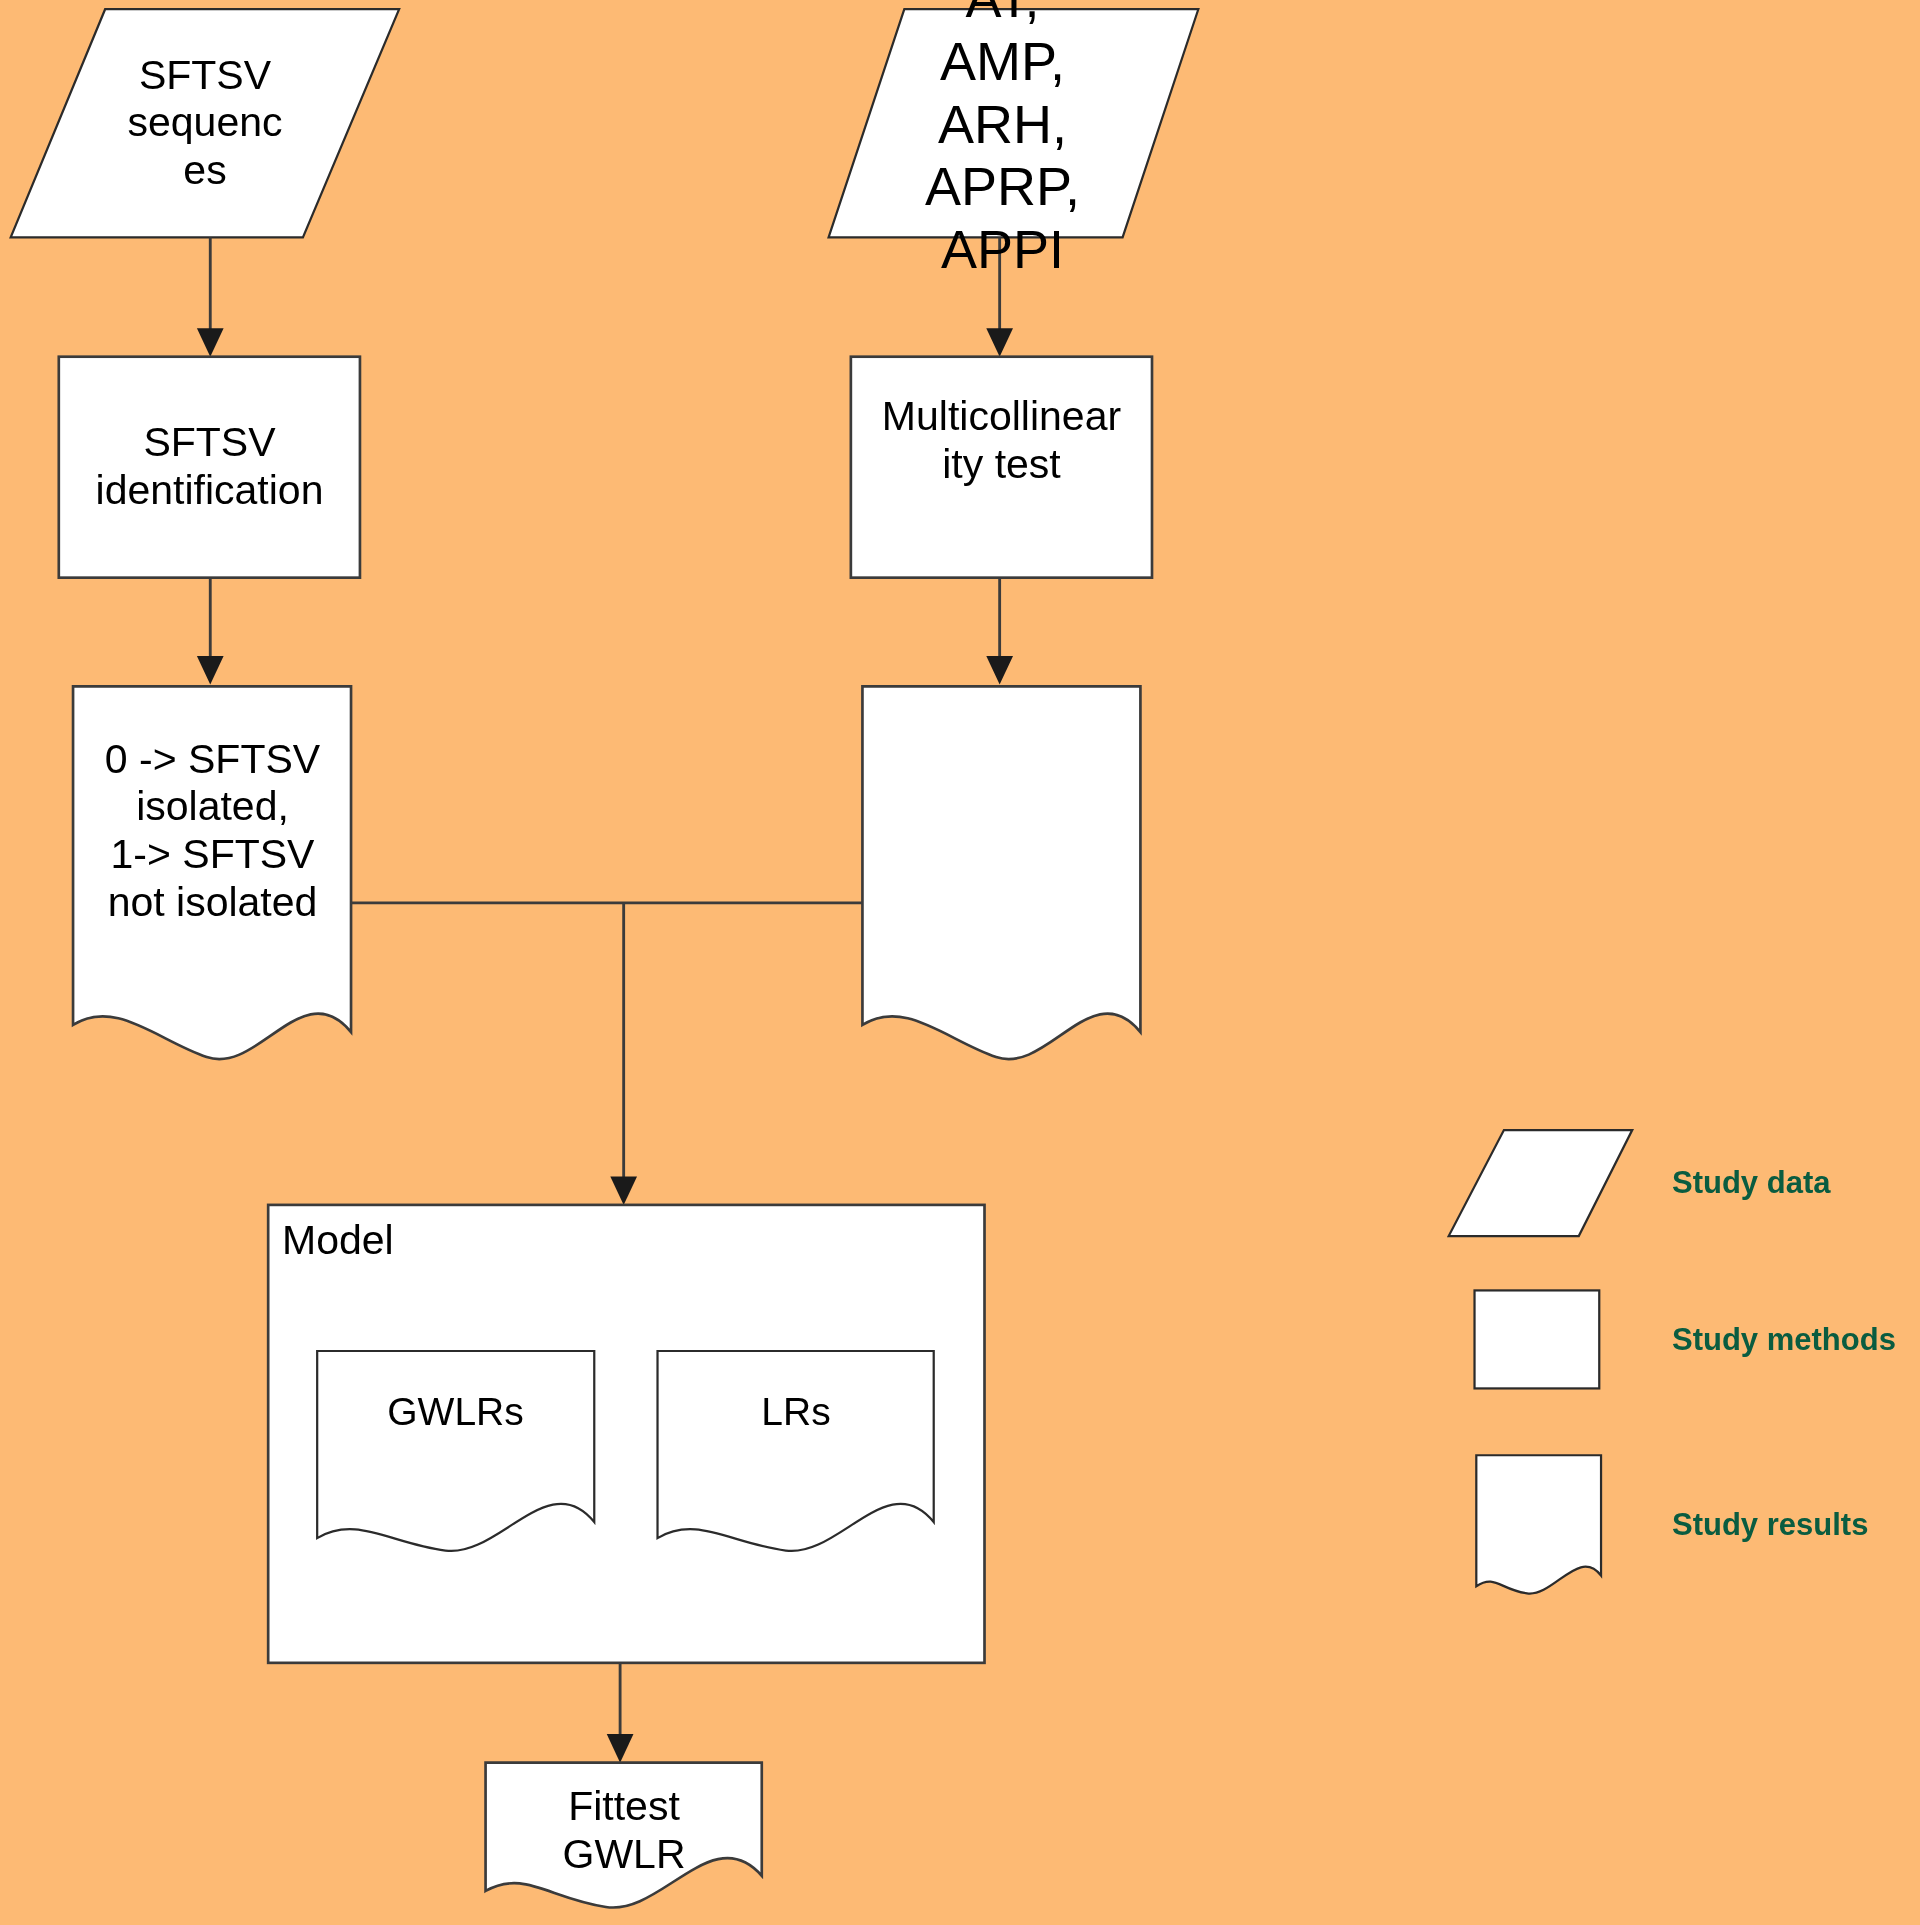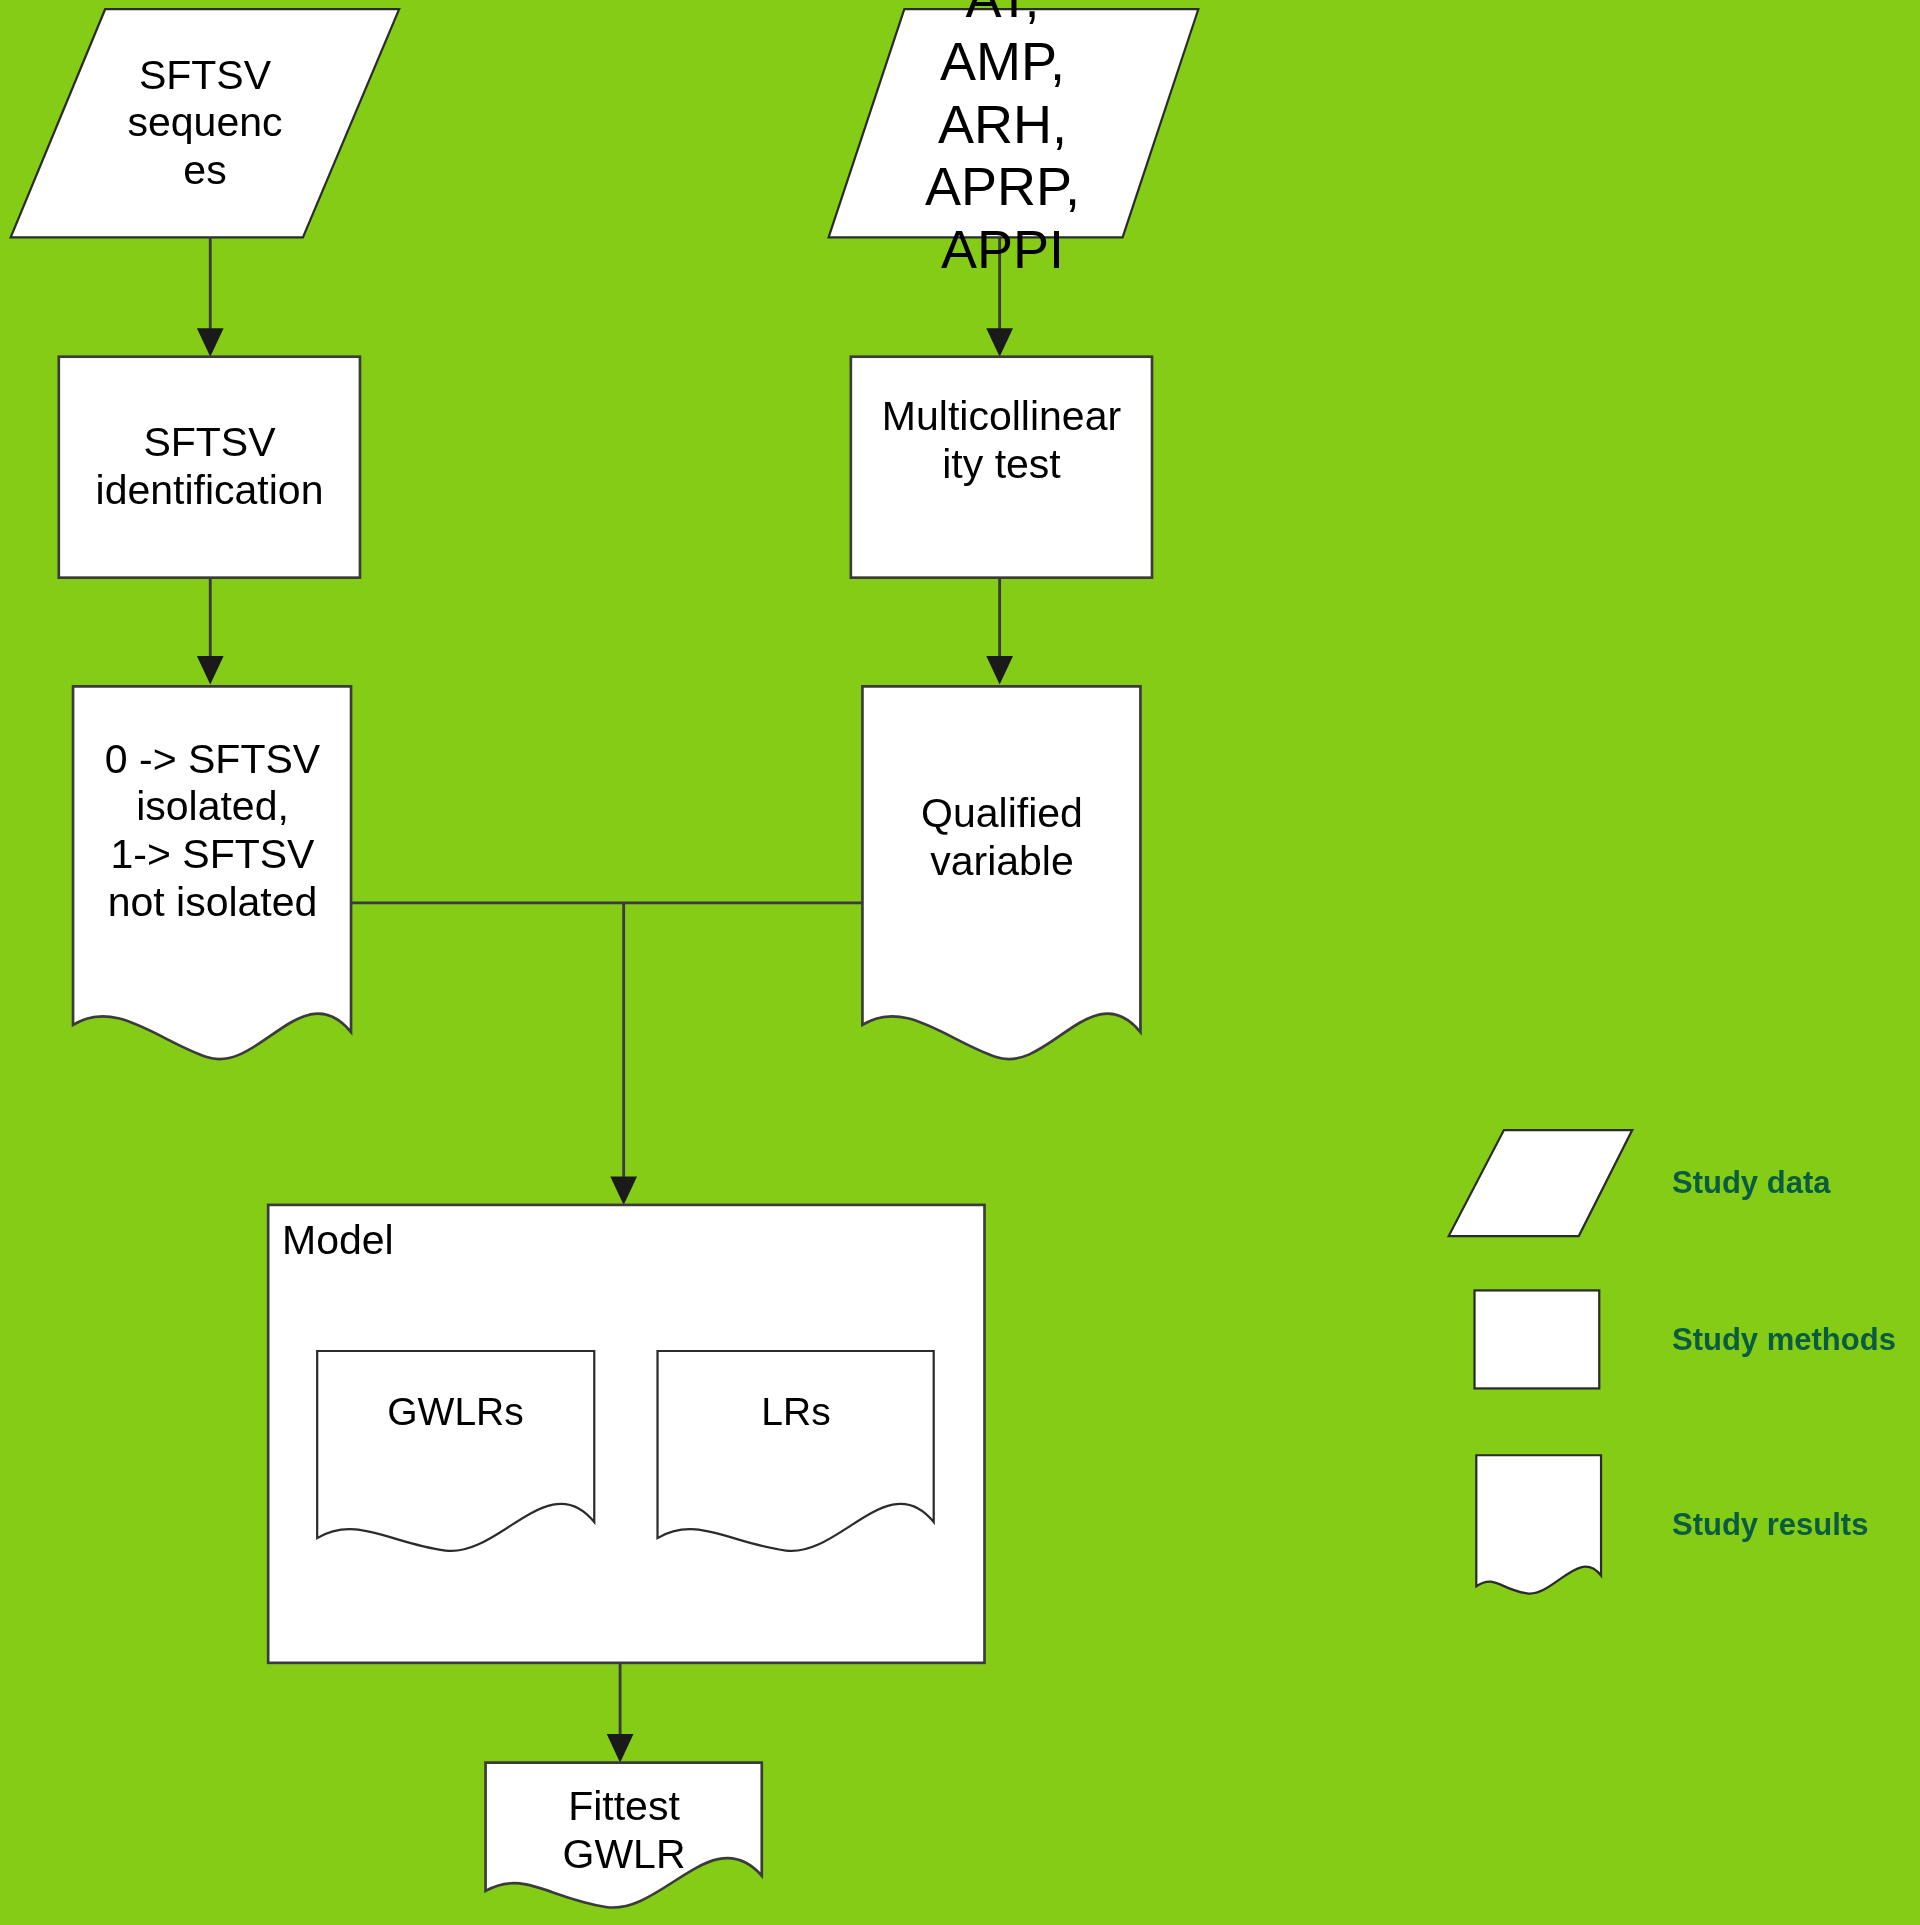--- a/index.html
+++ b/index.html
@@ -8,21 +8,21 @@
     padding: 0;
     background: #ffffff;
   }
   body {
     font-family: "Liberation Sans", "DejaVu Sans", sans-serif;
   }
   #canvas {
     position: relative;
     width: 1920px;
     height: 1926px;
-    background: #84cc16;
+    background: #fdba74;
     overflow: hidden;
   }
   svg.flow {
     position: absolute;
     left: 0;
     top: 0;
     width: 1920px;
     height: 1926px;
   }
   .shape-stroke {
@@ -157,22 +157,20 @@
 identification</div>
 
   <div class="node-label t-method" style="left:851px; top:356px; width:301px; height:170px;">Multicollinear
 ity test</div>
 
   <div class="node-label t-doc" style="left:68px; top:724px; width:289px; height:214px;">0 -&gt; SFTSV
 isolated,
 1-&gt; SFTSV
 not  isolated</div>
 
-  <div class="node-label t-doc" style="left:863px; top:766px; width:278px; height:143px;">Qualified
-variable</div>
 
   <div class="node-label t-model-title" style="left:282px; top:1217px; width:267px; height:53px;">Model</div>
 
   <div class="node-label t-inner" style="left:317px; top:1354px; width:277px; height:116px;">GWLRs</div>
 
   <div class="node-label t-inner" style="left:658px; top:1354px; width:276px; height:116px;">LRs</div>
 
   <div class="node-label t-doc" style="left:486px; top:1773px; width:276px; height:116px;">Fittest
 GWLR</div>
 

